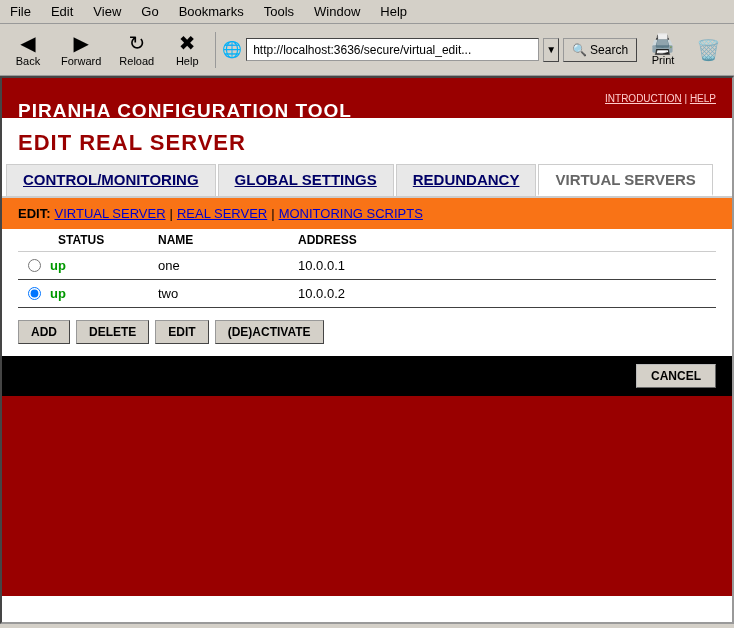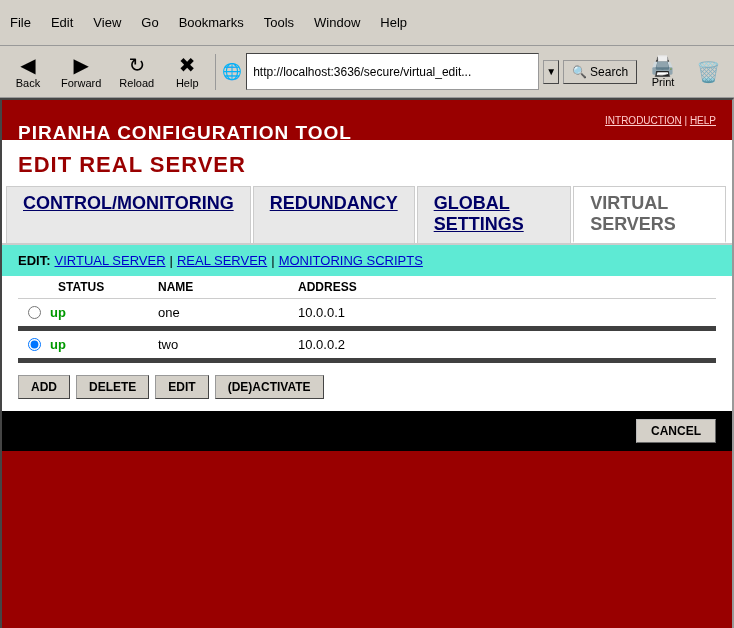--- a/index.html
+++ b/index.html
@@ -9,21 +9,21 @@
       font-family: Arial, sans-serif;
       font-size: 13px;
       background: #d4d0c8;
       overflow: hidden;
     }
 
     
     .menu-bar {
       background: #d4d0c8;
       border-bottom: 1px solid #999;
-      padding: 13px 4px;
+      padding: 2px 4px;
       display: flex;
       gap: 8px;
       font-size: 13px;
     }
     .menu-item {
       padding: 2px 6px;
       cursor: pointer;
       color: #000;
     }
 
@@ -63,21 +63,21 @@
       margin: 0 2px;
     }
     .address-bar-container {
       display: flex;
       align-items: center;
       flex: 1;
       gap: 4px;
     }
     .address-input {
       flex: 1;
-      height: 37px;
+      height: 23px;
       border: 1px inset #999;
       padding: 2px 6px;
       font-size: 12px;
       background: #fff;
     }
     .dropdown-btn {
       height: 24px;
       width: 16px;
       background: #d4d0c8;
       border: 1px outset #999;
@@ -169,39 +169,39 @@
       display: flex;
       border-bottom: 2px solid #ccc;
       padding: 0 4px;
       background: #fff;
     }
     .tab {
       padding: 6px 16px;
       border: 1px solid #ccc;
       border-bottom: none;
       cursor: pointer;
-      font-size: 18px;
+      font-size: 15px;
       font-weight: bold;
       color: #000066;
       text-decoration: underline;
       background: #e8e8e8;
       margin-right: 2px;
     }
     .tab.active {
       background: #fff;
       color: #666;
       text-decoration: none;
       border-bottom: 2px solid #fff;
     }
 
     
     .breadcrumb-row {
       padding: 8px 16px;
       font-size: 13px;
-      background: #5eead4;
+      background: #f97316;
       display: flex;
       align-items: center;
       gap: 4px;
     }
     .breadcrumb-label {
       font-weight: bold;
       color: #000;
     }
     .breadcrumb-link {
       color: #0000cc;
@@ -224,21 +224,21 @@
       border-bottom: 1px solid #ccc;
     }
     .col-status { width: 140px; font-weight: bold; font-size: 12px; color: #000; padding-left: 40px; }
     .col-name { width: 140px; font-weight: bold; font-size: 12px; color: #000; }
     .col-address { flex: 1; font-weight: bold; font-size: 12px; color: #000; }
 
     .table-row {
       display: flex;
       align-items: center;
       padding: 6px 0;
-      border-bottom: 5px solid #404040;
+      border-bottom: 1px solid #404040;
       justify-content: center;
     }
     .row-radio { width: 32px; display: flex; align-items: center; justify-content: center; }
     .row-status { width: 108px; }
     .row-status-up { color: #009900; font-weight: bold; }
     .row-name { width: 140px; }
     .row-address { flex: 1; }
 
     
     .action-buttons {
@@ -335,22 +335,22 @@
       <a>HELP</a>
     </div>
   </div>
 
   <div class="page-title-bar">
     <div class="page-title">EDIT REAL SERVER</div>
   </div>
 
   <div class="tabs-row">
     <div class="tab">CONTROL/MONITORING</div>
+    <div class="tab">GLOBAL SETTINGS</div>
     <div class="tab">REDUNDANCY</div>
-    <div class="tab">GLOBAL SETTINGS</div>
     <div class="tab active" style="color:#666;text-decoration:none;">VIRTUAL SERVERS</div>
   </div>
 
   <div class="breadcrumb-row">
     <span class="breadcrumb-label">EDIT:</span>
     <a class="breadcrumb-link">VIRTUAL SERVER</a>
     <span class="breadcrumb-sep"> | </span>
     <a class="breadcrumb-link">REAL SERVER</a>
     <span class="breadcrumb-sep"> | </span>
     <a class="breadcrumb-link">MONITORING SCRIPTS</a>

